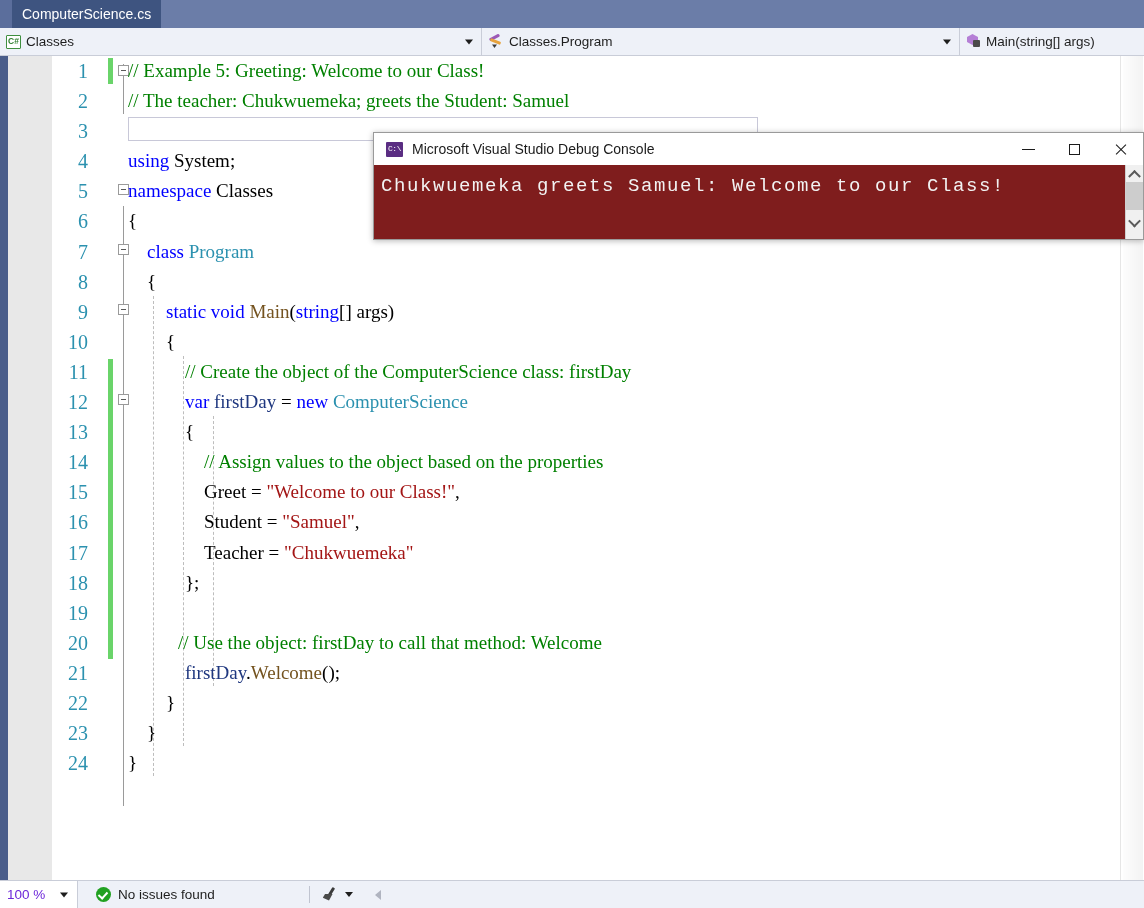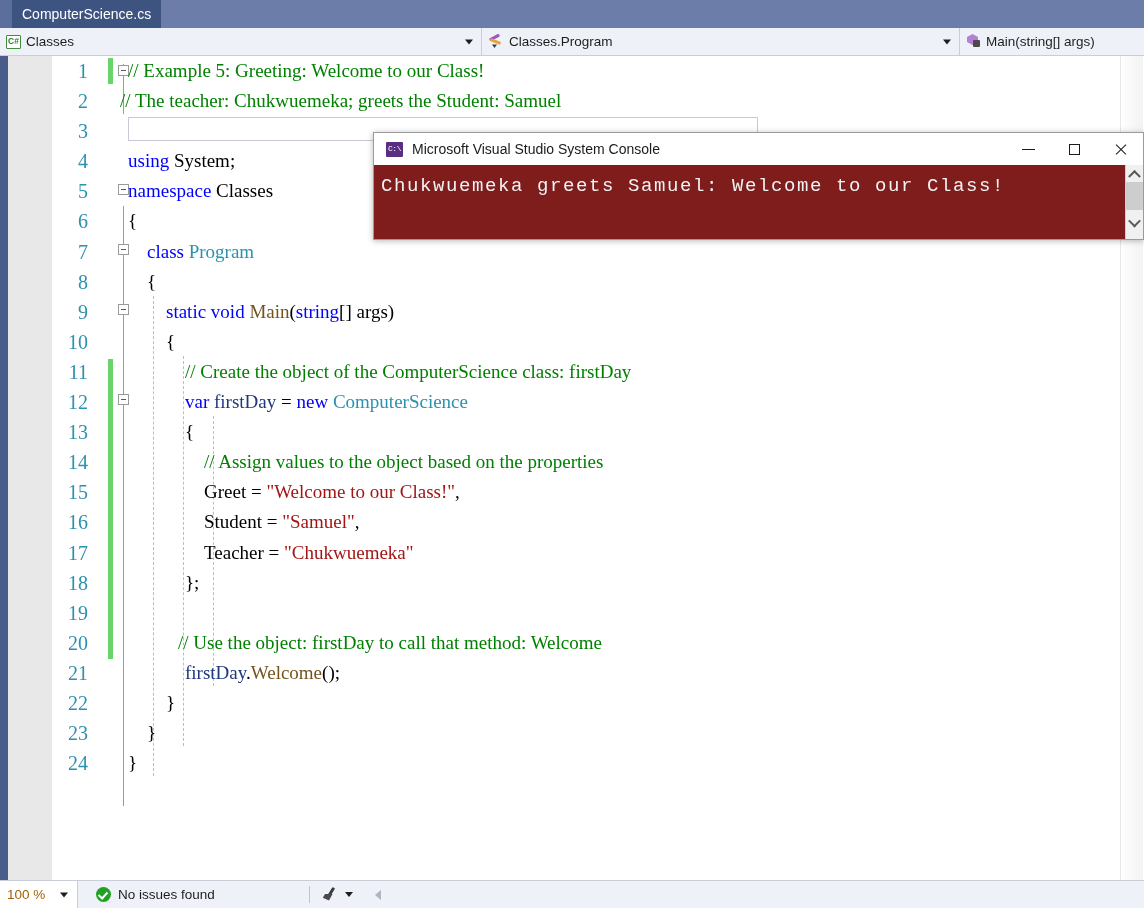--- a/index.html
+++ b/index.html
@@ -87,21 +87,21 @@
   .vscroll{position:absolute;right:0;top:0;width:24px;height:824px;background:#ffffff;
            border-left:1px solid #e6e6e6;box-sizing:border-box;}
   .vscroll-inner{position:absolute;left:2px;top:0;width:20px;height:824px;
            background:linear-gradient(to right,#fdfdfd,#f3f3f3);}
 
   
   .statusbar{position:absolute;left:0;top:880px;width:1144px;height:28px;background:#eef1f8;
              border-top:1px solid #c9cdd8;box-sizing:border-box;display:flex;align-items:center;}
   .zoombox{width:78px;height:27px;box-sizing:border-box;background:#ffffff;border-right:1px solid #c9cdd8;
            display:flex;align-items:center;position:relative;padding-left:7px;}
-  .zoomtext{font-size:13.5px;color:#a16207;}
+  .zoomtext{font-size:13.5px;color:#6d28d9;}
   .zoomcaret{position:absolute;right:9px;top:50%;transform:translateY(-50%);width:0;height:0;
              border-left:4px solid transparent;border-right:4px solid transparent;border-top:5px solid #1e1e1e;}
   .status-item{display:flex;align-items:center;height:19px;padding:0 8px;}
   .check-icon{width:15px;height:15px;border-radius:50%;background:#21a121;position:relative;margin-right:7px;}
   .check-icon:after{content:"";position:absolute;left:4px;top:3px;width:4px;height:7px;
                     border:solid #ffffff;border-width:0 2px 2px 0;transform:rotate(42deg);}
   .status-text{font-size:13.5px;color:#1e1e1e;}
   .status-sep{width:1px;height:17px;background:#c0c4d0;margin:0 4px;}
   .brush-icon{position:relative;width:17px;height:16px;}
   .brush-icon .bh{position:absolute;left:8px;top:0px;width:3px;height:9px;background:#3b3b3b;transform:rotate(32deg);border-radius:1px;}
@@ -197,21 +197,21 @@
       <div class="obox" style="left:66px;top:9px;"></div>
       <div class="obox" style="left:66px;top:128px;"></div>
       <div class="obox" style="left:66px;top:188px;"></div>
       <div class="obox" style="left:66px;top:248px;"></div>
       <div class="obox" style="left:66px;top:338px;"></div>
 
       <div class="ibox" style="left:76px;top:61px;width:630px;height:24px;"></div>
 
       <div class="code-pane" id="code-pane">
           <div class="codeline"><span class="lnum">1</span><span class="codetext" style="left: 76px;"><span class="c-com">// Example 5: Greeting: Welcome to our Class!</span></span></div>
-          <div class="codeline"><span class="lnum">2</span><span class="codetext" style="left: 68px;"><span class="c-com">// The teacher: Chukwuemeka; greets the Student: Samuel</span></span></div>
+          <div class="codeline"><span class="lnum">2</span><span class="codetext" style="left: 76px;"><span class="c-com">// The teacher: Chukwuemeka; greets the Student: Samuel</span></span></div>
           <div class="codeline"><span class="lnum">3</span><span class="codetext" style="left: 76px;"></span></div>
           <div class="codeline"><span class="lnum">4</span><span class="codetext" style="left: 76px;"><span class="c-kw">using</span><span class="c-plain"> </span><span class="c-plain">System</span><span class="c-plain">;</span></span></div>
           <div class="codeline"><span class="lnum">5</span><span class="codetext" style="left: 76px;"><span class="c-kw">namespace</span><span class="c-plain"> Classes</span></span></div>
           <div class="codeline"><span class="lnum">6</span><span class="codetext" style="left: 76px;"><span class="c-plain">{</span></span></div>
           <div class="codeline"><span class="lnum">7</span><span class="codetext" style="left: 95px;"><span class="c-kw">class</span><span class="c-plain"> </span><span class="c-type">Program</span></span></div>
           <div class="codeline"><span class="lnum">8</span><span class="codetext" style="left: 95px;"><span class="c-plain">{</span></span></div>
           <div class="codeline"><span class="lnum">9</span><span class="codetext" style="left: 114px;"><span class="c-kw">static</span><span class="c-plain"> </span><span class="c-kw">void</span><span class="c-plain"> </span><span class="c-meth">Main</span><span class="c-plain">(</span><span class="c-kw">string</span><span class="c-plain">[] args)</span></span></div>
           <div class="codeline"><span class="lnum">10</span><span class="codetext" style="left: 114px;"><span class="c-plain">{</span></span></div>
           <div class="codeline"><span class="lnum">11</span><span class="codetext" style="left: 133px;"><span class="c-com">// Create the object of the ComputerScience class: firstDay</span></span></div>
           <div class="codeline"><span class="lnum">12</span><span class="codetext" style="left: 133px;"><span class="c-kw">var</span><span class="c-plain"> </span><span class="c-local">firstDay</span><span class="c-plain"> = </span><span class="c-kw">new</span><span class="c-plain"> </span><span class="c-type">ComputerScience</span></span></div>
@@ -253,21 +253,21 @@
       <span class="tiny-caret"></span>
     </div>
     <div class="left-tri"></div>
   </div>
 
   <div class="console">
     <div class="console-title">
       <span class="cmd-icon">
           <span>C:\</span>
         </span>
-      <span class="console-title-text">Microsoft Visual Studio System Console</span>
+      <span class="console-title-text">Microsoft Visual Studio Debug Console</span>
       <span class="wbtns">
         <span class="wbtn">
             <span class="wb-min"></span>
           </span>
         <span class="wbtn">
             <span class="wb-max"></span>
           </span>
         <span class="wbtn">
             <span class="wb-close"></span>
           </span>

